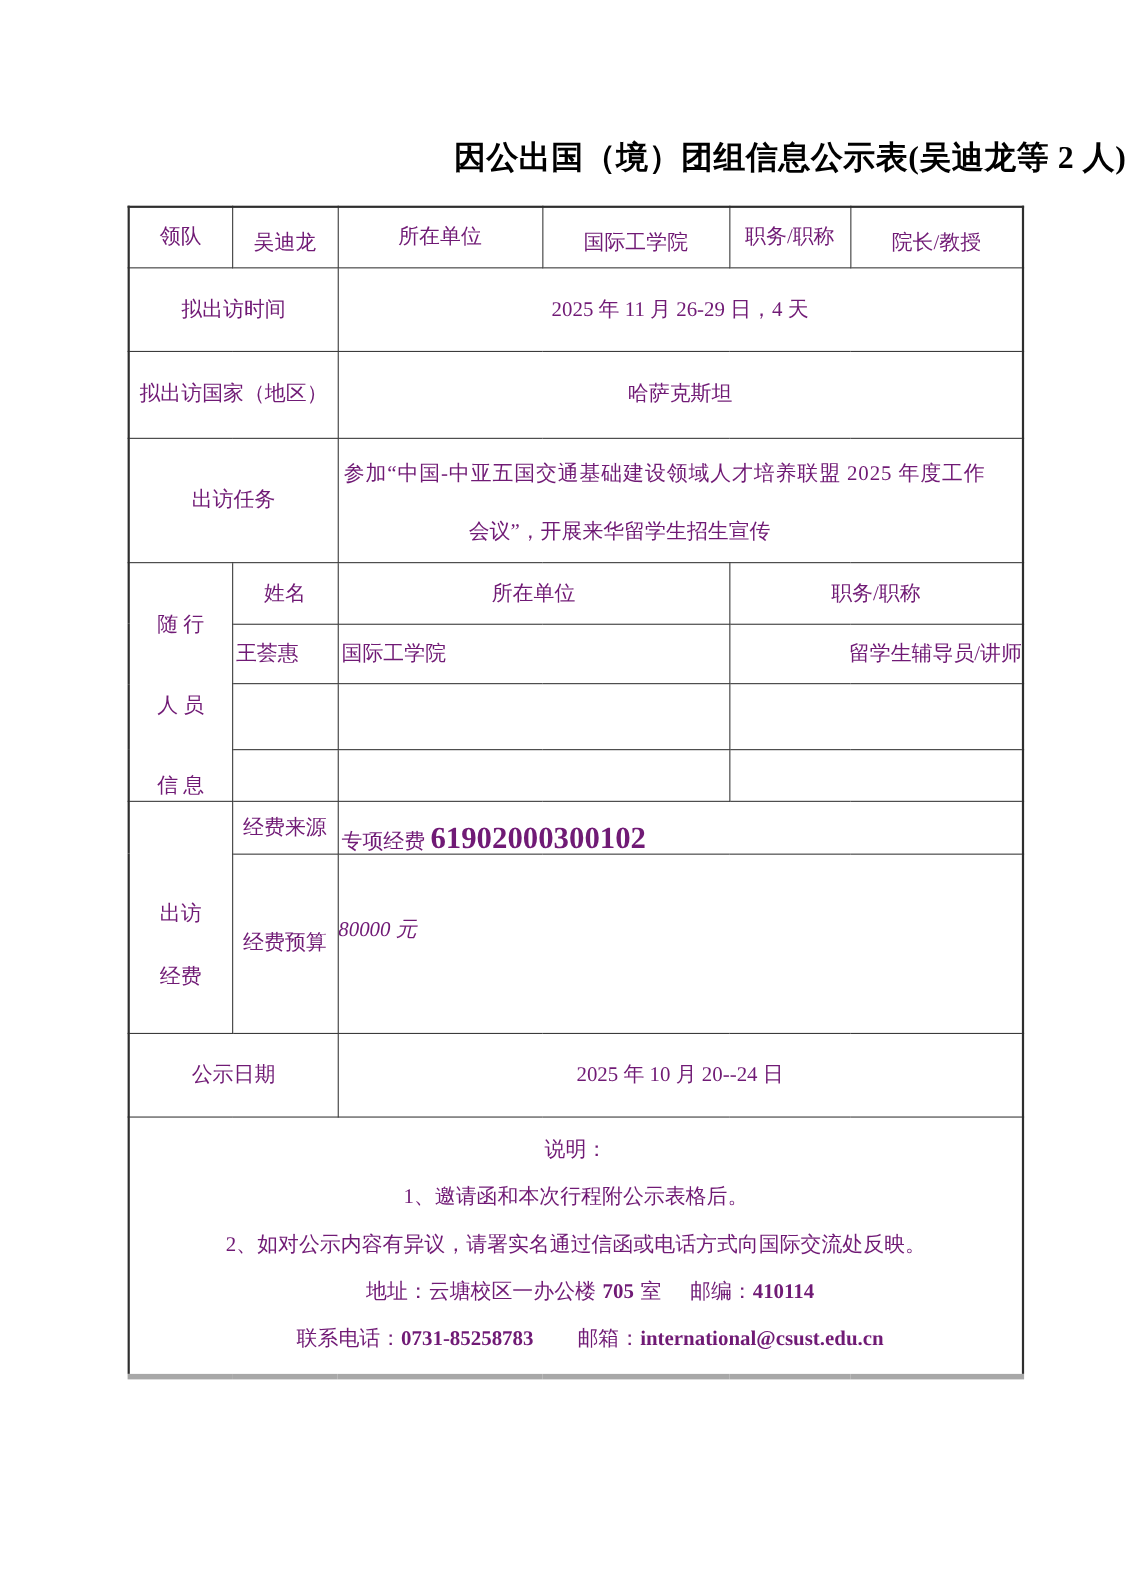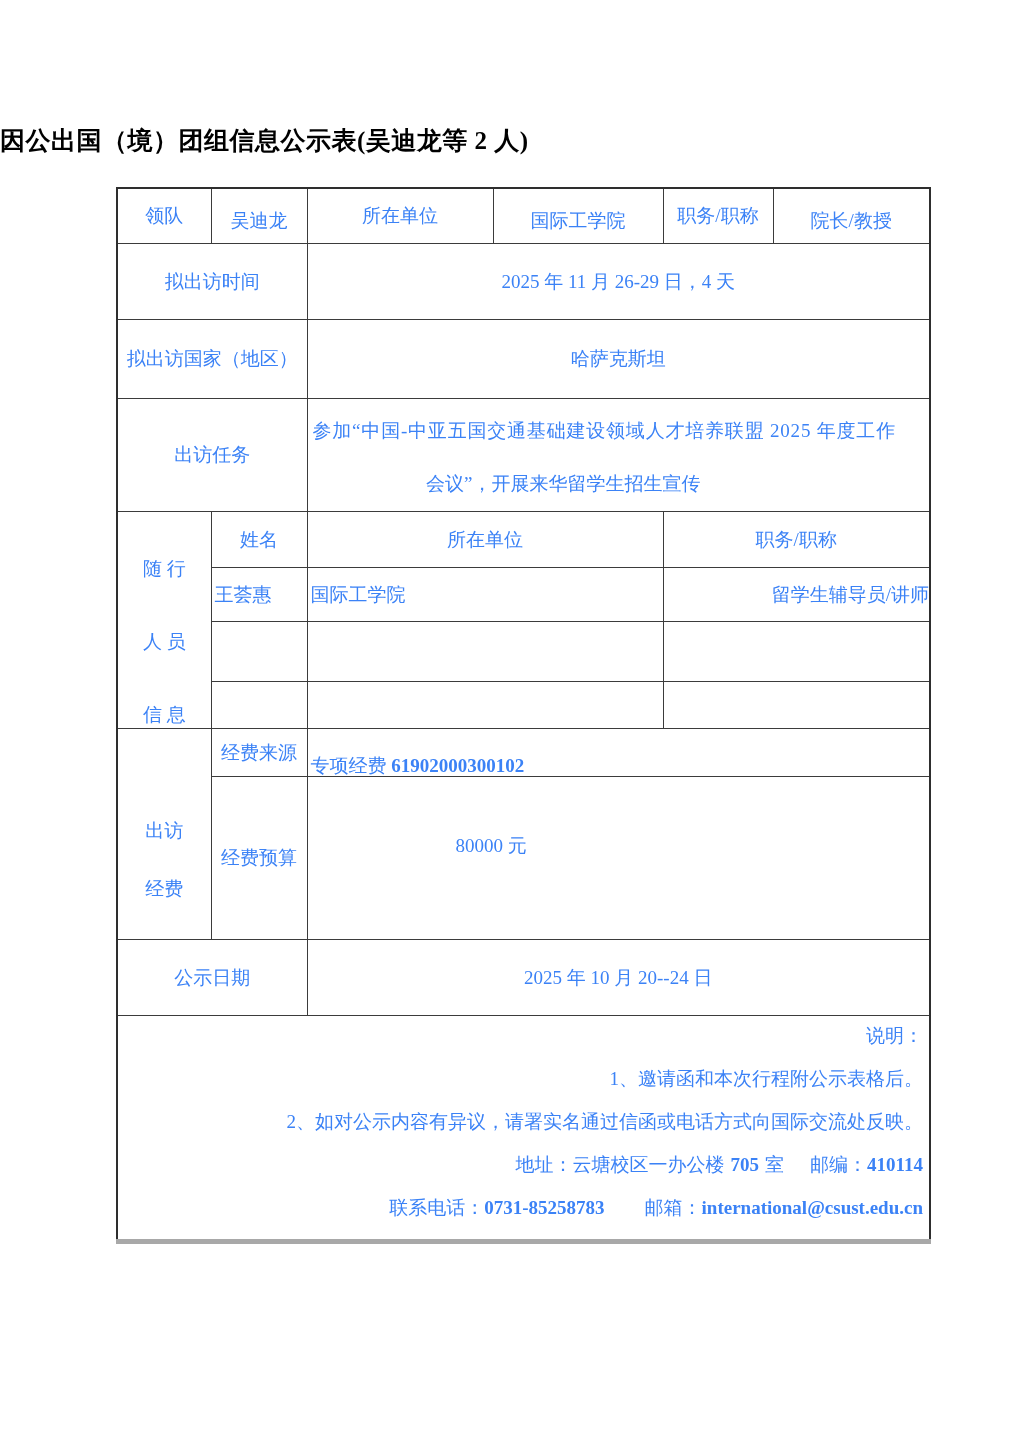--- a/index.html
+++ b/index.html
@@ -1,50 +1,50 @@
 <!DOCTYPE html>
 <html><head>
 <meta charset="utf-8">
 <style>
   html,body{margin:0;padding:0;background:#ffffff;}
   body{
     width:1024px;height:1448px;position:relative;overflow:hidden;
     font-family:"Liberation Serif","DejaVu Serif",serif;color:#111;
   }
   .doc-title{
-    position:absolute;left:0;top:124px;width:1024px;text-align:left;
-    font-size:25px;font-weight:bold;letter-spacing:0.5px;color:#000;
+    position:absolute;left:0;top:124px;width:1024px;text-align:right;
+    font-size:29px;font-weight:bold;letter-spacing:0.5px;color:#000;
   }
   table.doc-table{
     position:absolute;left:116px;top:187px;width:813px;
     border-collapse:collapse;table-layout:fixed;
     border:2.5px solid #2e2e2e;
     border-bottom:5px solid #a8a8a8;
   }
   td{
     border:1.5px solid #3b3b3b;
-    font-size:19px;line-height:25px;color:#3b82f6;
+    font-size:19px;line-height:25px;color:#701a75;
     padding:0;vertical-align:middle;overflow:hidden;
   }
   .c{text-align:center;}
   .padtop{padding-top:9px;margin-top:47px;}
   .vlabel{display:flex;flex-direction:column;align-items:center;}
   .vlabel div{line-height:26px;}
   .vlabel-follow{padding-top:44px;row-gap:47px;}
   .vlabel-fund{padding-top:52px;row-gap:32px;}
   .task-cell{padding:14px 0 10px 2px;}
   .task-line1{white-space:nowrap;padding-left:3px;letter-spacing:0.8px;}
   .task-line2{text-align:center;padding-right:112px;margin-top:28px;}
   .left-tight{text-align:left;padding-left:3px;}
   .left-tight4{text-align:right;padding-left:2px;}
   .source-cell{vertical-align:bottom;}
   .source-line{padding-left:3px;white-space:nowrap;line-height:22px;margin-bottom:-1px;}
-  .source-code{font-size:19px;font-weight:600;}
-  .budget-cell{text-align:left;padding-left:148px;padding-bottom:24px;}
-  .notes-cell{vertical-align:top;text-align:right;padding:8px 6px 0 6px;}
+  .source-code{font-size:28px;font-weight:600;}
+  .budget-cell{text-align:left;padding-bottom:24px;font-style:italic;}
+  .notes-cell{vertical-align:top;text-align:center;padding:18px 6px 0 6px;}
   .note-line{line-height:24px;margin-bottom:19px;white-space:nowrap;}
   .note-indent{padding-left:26px;}
   .num{font-weight:600;}
   .gap26{display:inline-block;width:26px;}
   .gap40{display:inline-block;width:40px;}
   .sp6{display:inline-block;width:6px;}
 </style>
 </head>
 <body>
 

